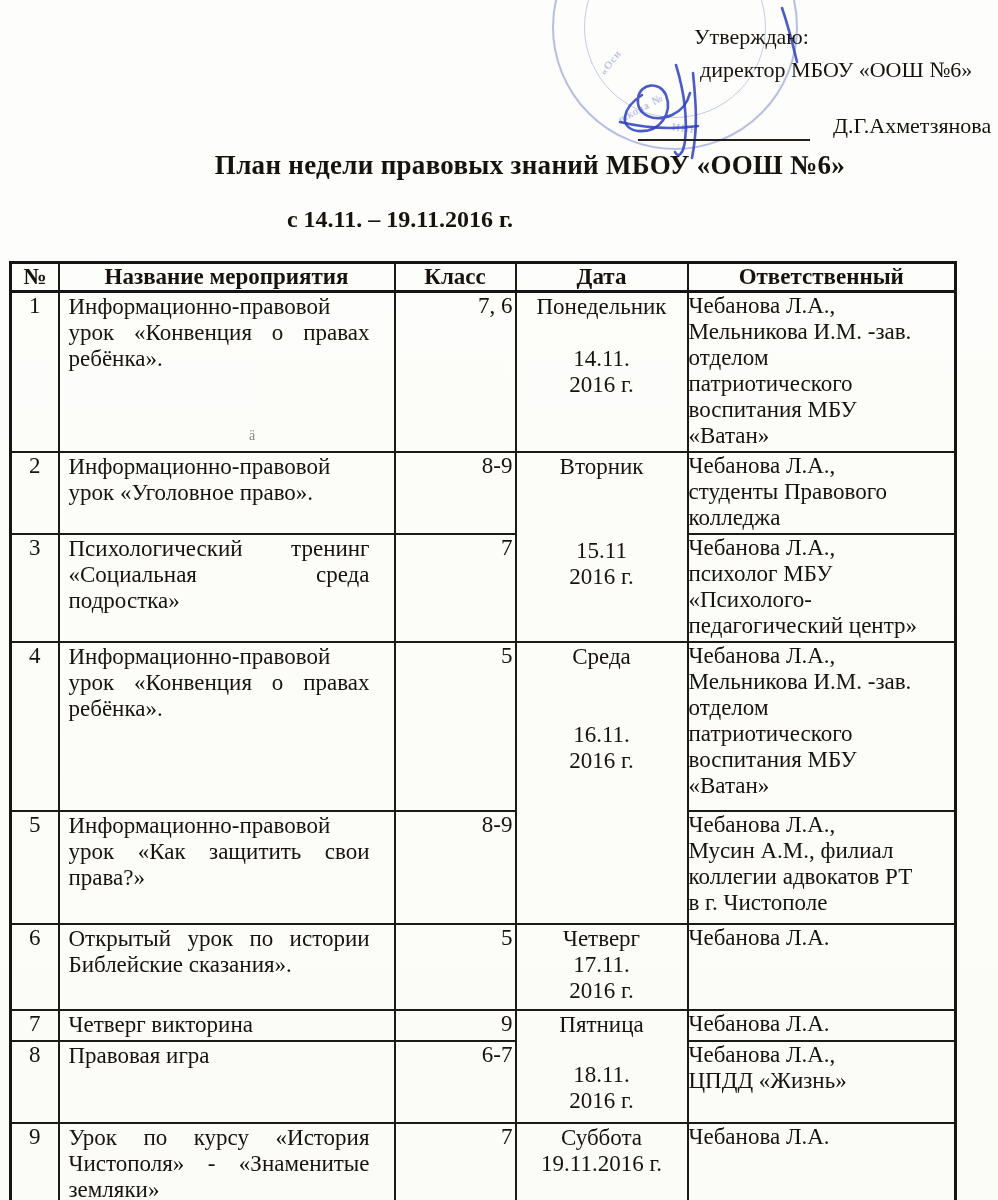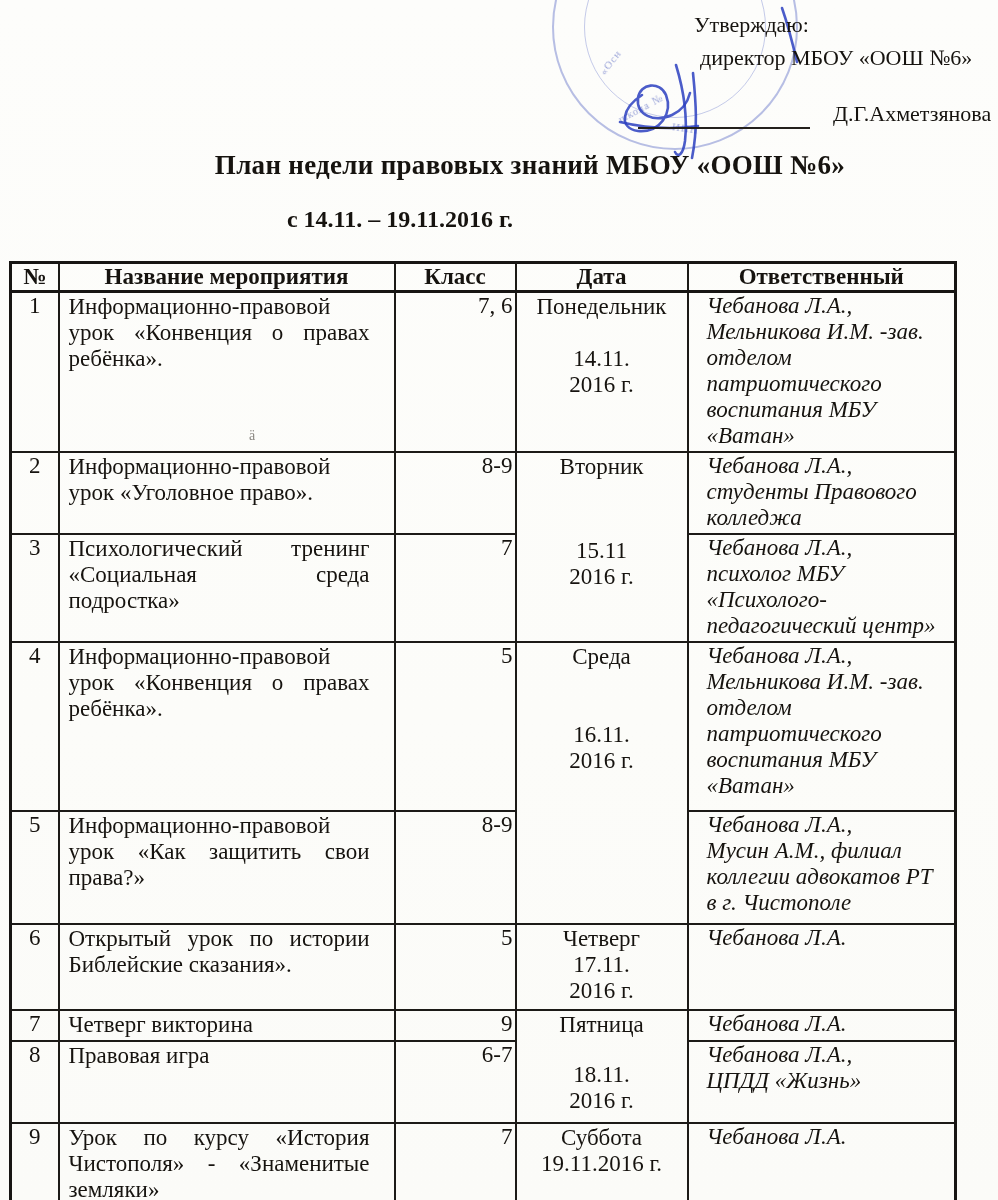--- a/index.html
+++ b/index.html
@@ -27,21 +27,21 @@
   }
   .frag.f0{left:42px;top:150px;transform:rotate(-52deg);}
   .frag.f1{left:62px;top:196px;transform:rotate(-28deg);}
   .frag.f2{left:118px;top:216px;transform:rotate(8deg);}
 
   
   .signature{position:absolute;left:590px;top:0;width:230px;height:165px;}
   .signature path{fill:none;stroke:#2b3fc0;stroke-width:2.6;stroke-linecap:round;opacity:.85;}
 
   
-  .approval{position:absolute;top:10px;left:560px;width:438px;font-size:22px;line-height:30px;}
+  .approval{position:absolute;top:22px;left:560px;width:438px;font-size:22px;line-height:30px;}
   .approval .l1{padding-left:134px;}
   .approval .l2{padding-left:140px;margin-top:3px;}
   .sig-row{display:flex;align-items:flex-end;margin-top:28px;padding-left:78px;height:28px;}
   .sig-line{display:inline-block;width:172px;border-bottom:2px solid #23201c;height:22px;}
   .sig-name{margin-left:23px;white-space:nowrap;}
 
   
   .doc-title{
     position:absolute;top:150px;left:0;width:100%;text-align:center;
     transform:translateX(31px);
@@ -62,21 +62,21 @@
   table.plan{border:3px solid #171513;}
   .plan th,.plan td{border:2px solid #1c1a17;vertical-align:top;overflow:hidden;}
   .plan th{font-weight:bold;font-size:23px;padding:0 2px;height:26px;border-bottom:3px solid #171513;}
   col.c-num{width:48px;}col.c-name{width:336px;}col.c-class{width:121px;}
   col.c-date{width:172px;}col.c-resp{width:268px;}
 
   td.num{text-align:center;padding:0 2px;}
   td.name{text-align:justify;text-align-last:left;padding:1px 24px 2px 9px;}
   td.cls{text-align:right;padding:0 2px;margin-left:33px;}
   td.date{padding:1px 2px;}
-  td.resp{white-space:pre-line;padding:0 6px 2px 18px;font-style:italic;}
+  td.resp{white-space:pre-line;padding:0 6px 2px 0;}
 
   .datebox{display:flex;flex-direction:column;align-items:center;}
   .datebox span{display:block;}
   .gap-mon{height:26px;}.gap-tue{height:58px;}.gap-wed{height:52px;}.gap-fri{height:24px;}
   .yr:empty{display:none;}
 
   tr.h-head{height:26px;}
   tr.h-r1{height:160px;}tr.h-r2{height:79px;}tr.h-r3{height:105px;}
   tr.h-r4{height:169px;}tr.h-r5{height:113px;}tr.h-r6{height:86px;}
   tr.h-r7{height:24px;}tr.h-r8{height:82px;}tr.h-r9{height:78px;}

